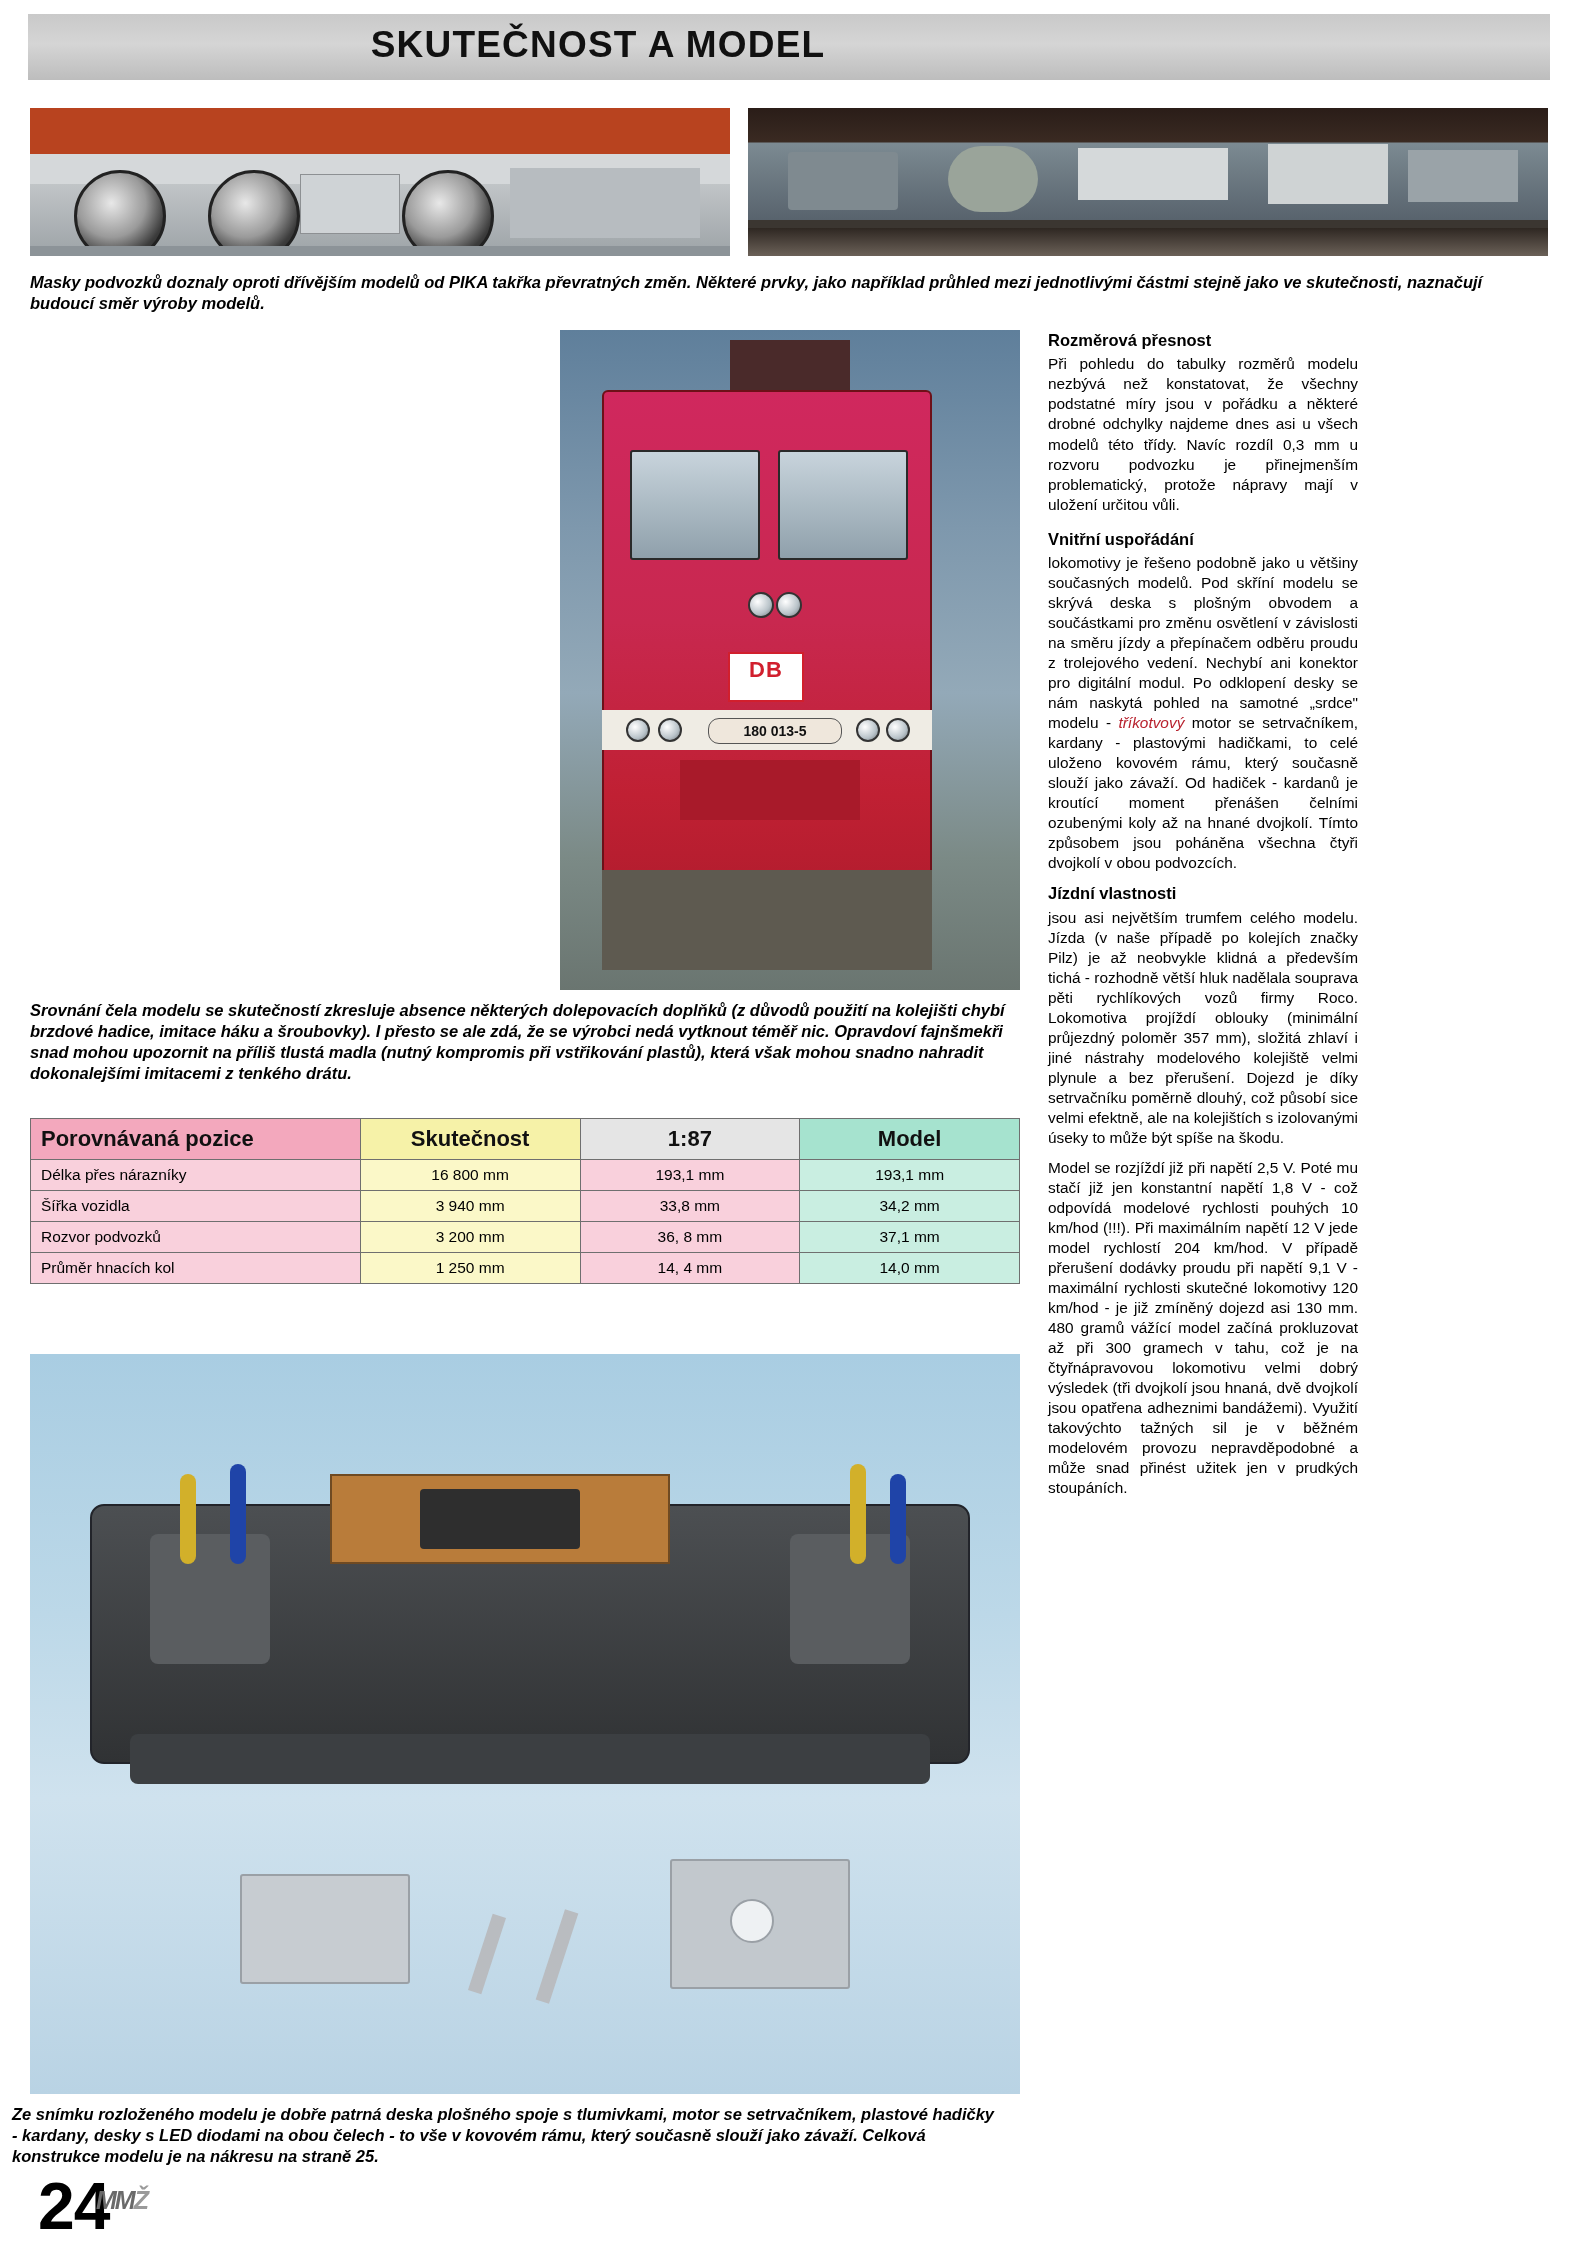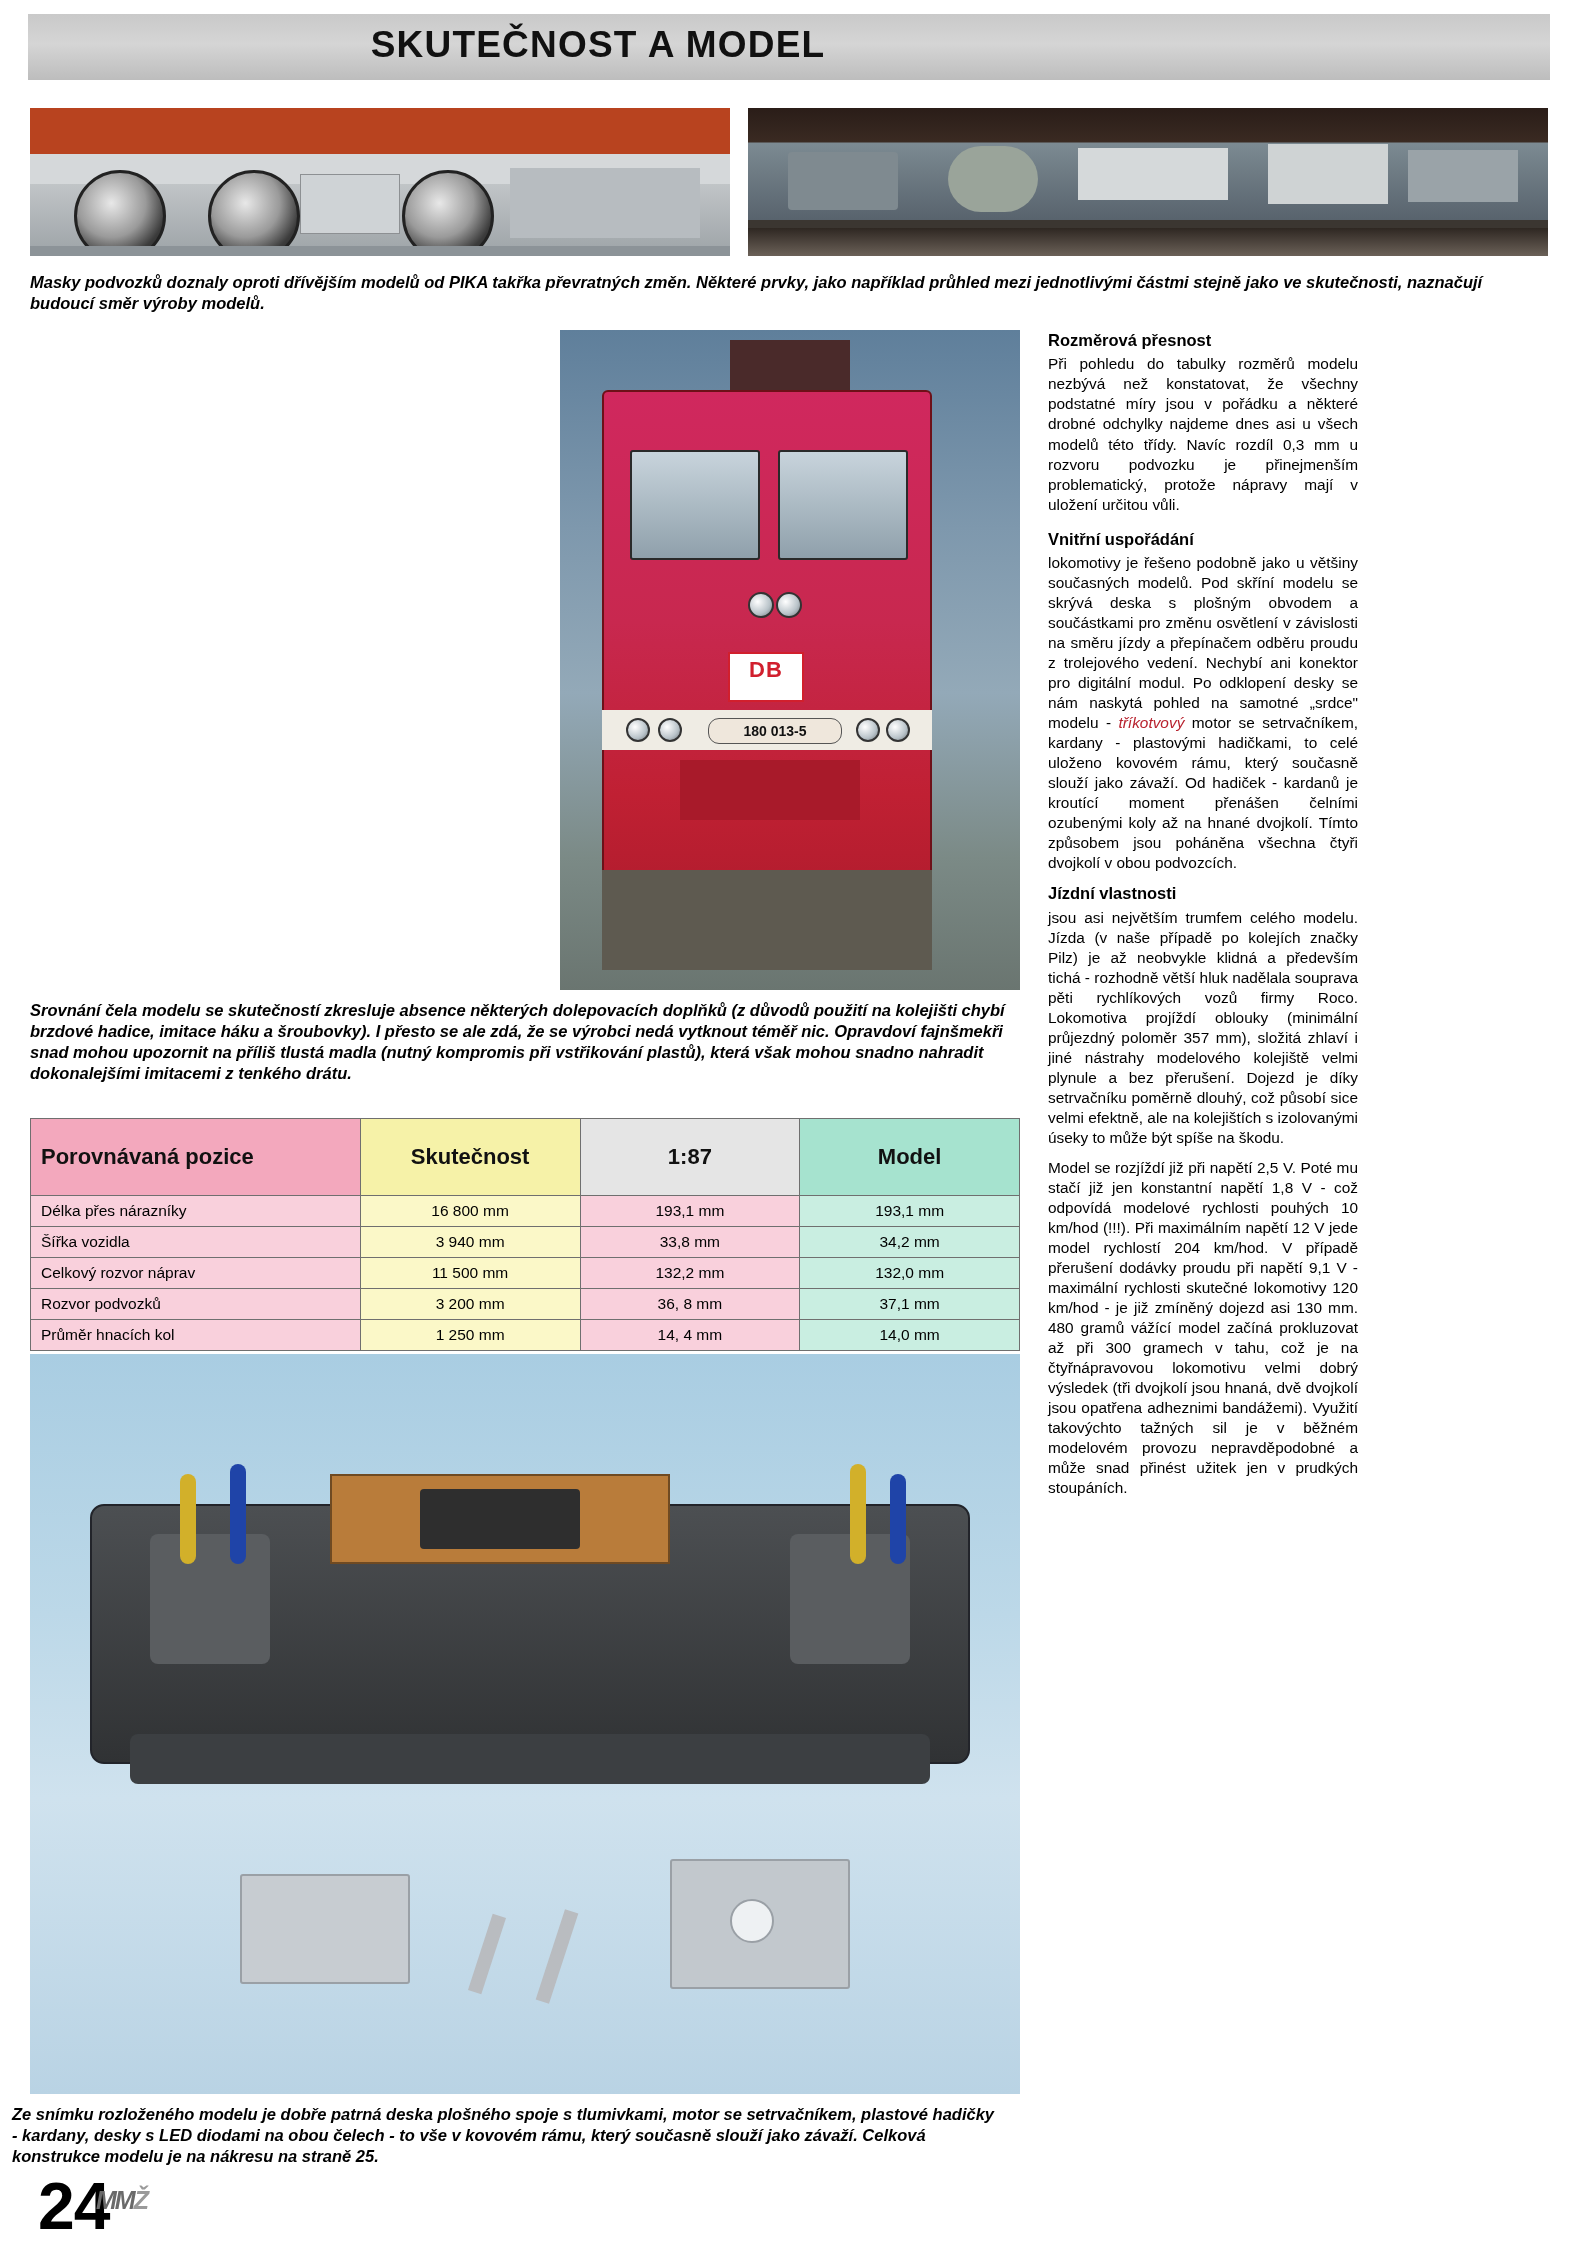--- a/index.html
+++ b/index.html
@@ -113,21 +113,21 @@
     width: 990px;
   }
   table.dims {
     border-collapse: collapse;
     width: 990px;
     font-size: 15.5px;
   }
   table.dims th {
     font-size: 22px;
     font-weight: bold;
-    padding: 25px 10px;
+    padding: 7px 10px;
     border: 1px solid #6f6f6f;
     text-align: center;
     color: #111;
   }
   table.dims th.pos { text-align: left; background: #f3a8bd; }
   table.dims th.real { background: #f6f2a8; }
   table.dims th.scale { background: #e5e5e5; }
   table.dims th.model { background: #a6e3cf; }
   table.dims td {
     padding: 6px 10px;
@@ -265,26 +265,20 @@
           <td class="scale">193,1 mm</td>
           <td class="model">193,1 mm</td>
         </tr>
         <tr>
           <td class="pos">Šířka vozidla</td>
           <td class="real">3 940 mm</td>
           <td class="scale">33,8 mm</td>
           <td class="model">34,2 mm</td>
         </tr>
         <tr>
-          <td class="pos">Celkový rozvor náprav</td>
-          <td class="real">11 500 mm</td>
-          <td class="scale">132,2 mm</td>
-          <td class="model">132,0 mm</td>
-        </tr>
-        <tr>
           <td class="pos">Rozvor podvozků</td>
           <td class="real">3 200 mm</td>
           <td class="scale">36, 8 mm</td>
           <td class="model">37,1 mm</td>
         </tr>
         <tr>
           <td class="pos">Průměr hnacích kol</td>
           <td class="real">1 250 mm</td>
           <td class="scale">14, 4 mm</td>
           <td class="model">14,0 mm</td>

